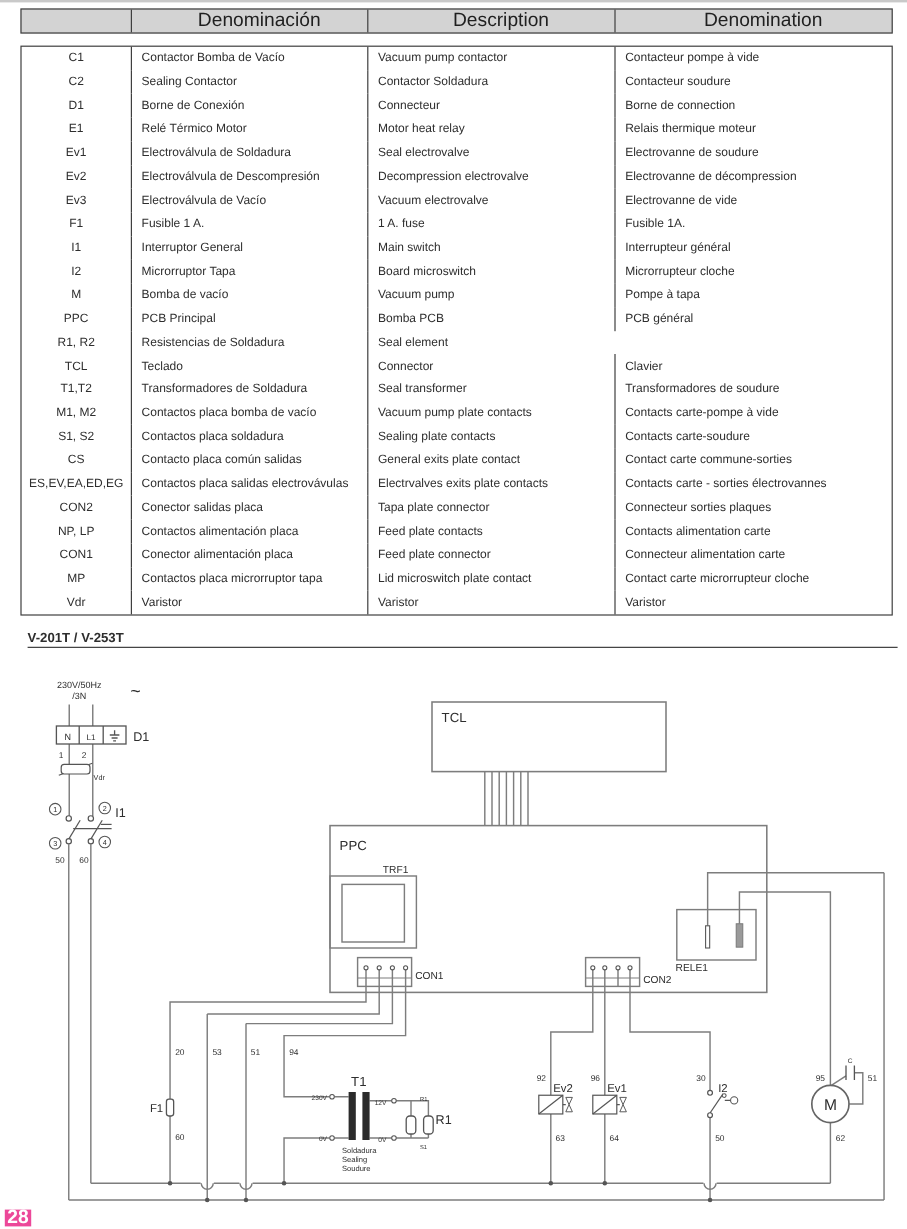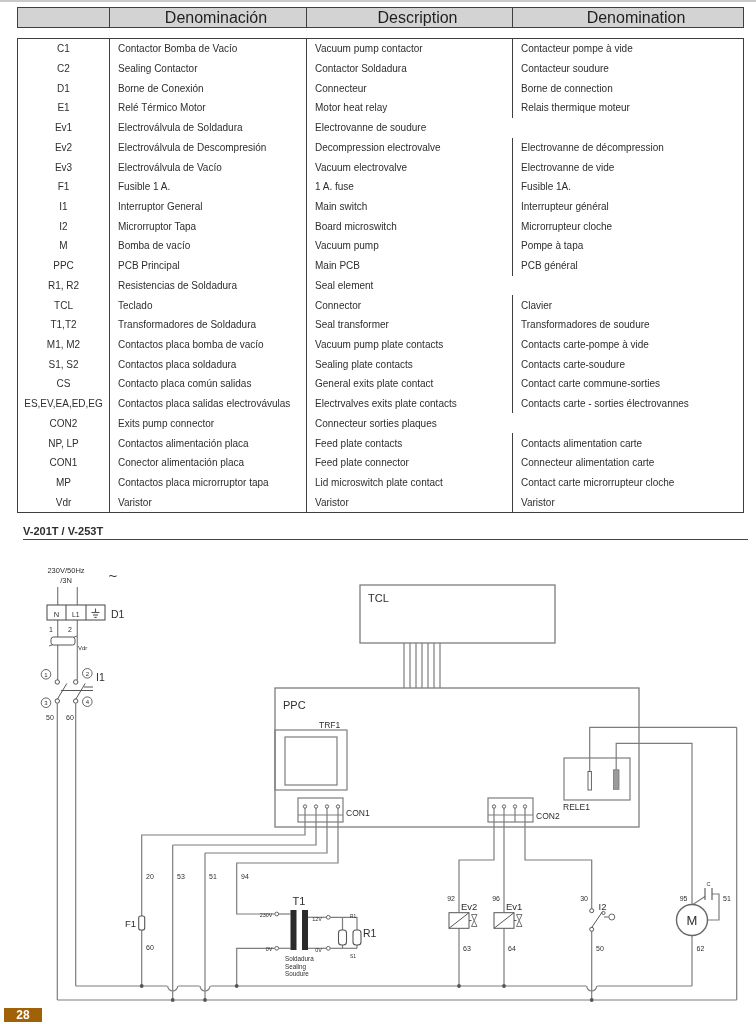--- a/index.html
+++ b/index.html
@@ -13,22 +13,22 @@
   .hcell{border-left:1.5px solid #3f3f3f;display:flex;align-items:center;justify-content:center;
          font-size:16px;color:#1f1f1f;overflow:hidden;white-space:nowrap;padding-left:16px;}
   .hcell:first-child{border-left:none;}
   .tbl-body{top:38px;height:475px;display:grid;grid-template-rows:repeat(24,1fr);}
   .trow{display:grid;grid-template-columns:91px 197px 206px 1fr;}
   .tcell{border-left:1.2px solid #3f3f3f;display:flex;align-items:center;
          font-size:10px;color:#2e2e2e;padding-left:8px;white-space:nowrap;overflow:hidden;}
   .tcell.code{border-left:none;justify-content:center;padding-left:0;}
   .diagram{position:absolute;left:0;top:520px;}
   svg text{font-family:"Liberation Sans",sans-serif;fill:#2e2e2e;}
-  .page-badge{position:absolute;left:4px;top:1008px;width:38px;height:14px;background:#a16207;
-              color:#fff;font-size:12px;font-weight:bold;display:flex;align-items:center;justify-content:center;}
+  .page-badge{position:absolute;left:4px;top:1008px;width:22px;height:14px;background:#ec4899;
+              color:#fff;font-size:16px;font-weight:bold;display:flex;align-items:center;justify-content:center;}
 </style>
 </head>
 <body>
 
 <div class="topline"></div>
 
 <div class="tbl tbl-header">
   <div class="hcell"></div>
   <div class="hcell">Denominación</div>
   <div class="hcell">Description</div>
@@ -56,20 +56,21 @@
     </div>
     <div class="trow">
       <div class="tcell code">E1</div>
       <div class="tcell">Relé Térmico Motor</div>
       <div class="tcell">Motor heat relay</div>
       <div class="tcell">Relais thermique moteur</div>
     </div>
     <div class="trow">
       <div class="tcell code">Ev1</div>
       <div class="tcell">Electroválvula de Soldadura</div>
+      <div class="tcell">Seal electrovalve</div>
       <div class="tcell">Electrovanne de soudure</div>
     </div>
     <div class="trow">
       <div class="tcell code">Ev2</div>
       <div class="tcell">Electroválvula de Descompresión</div>
       <div class="tcell">Decompression electrovalve</div>
       <div class="tcell">Electrovanne de décompression</div>
     </div>
     <div class="trow">
       <div class="tcell code">Ev3</div>
@@ -97,21 +98,21 @@
     </div>
     <div class="trow">
       <div class="tcell code">M</div>
       <div class="tcell">Bomba de vacío</div>
       <div class="tcell">Vacuum pump</div>
       <div class="tcell">Pompe à tapa</div>
     </div>
     <div class="trow">
       <div class="tcell code">PPC</div>
       <div class="tcell">PCB Principal</div>
-      <div class="tcell">Main PCB</div>
+      <div class="tcell">Bomba PCB</div>
       <div class="tcell">PCB général</div>
     </div>
     <div class="trow">
       <div class="tcell code">R1, R2</div>
       <div class="tcell">Resistencias de Soldadura</div>
       <div class="tcell">Seal element</div>
     </div>
     <div class="trow">
       <div class="tcell code">TCL</div>
       <div class="tcell">Teclado</div>
@@ -143,21 +144,22 @@
       <div class="tcell">Contact carte commune-sorties</div>
     </div>
     <div class="trow">
       <div class="tcell code">ES,EV,EA,ED,EG</div>
       <div class="tcell">Contactos placa salidas electrovávulas</div>
       <div class="tcell">Electrvalves exits plate contacts</div>
       <div class="tcell">Contacts carte - sorties électrovannes</div>
     </div>
     <div class="trow">
       <div class="tcell code">CON2</div>
-      <div class="tcell">Exits pump connector</div>
+      <div class="tcell">Conector salidas placa</div>
+      <div class="tcell">Tapa plate connector</div>
       <div class="tcell">Connecteur sorties plaques</div>
     </div>
     <div class="trow">
       <div class="tcell code">NP, LP</div>
       <div class="tcell">Contactos alimentación placa</div>
       <div class="tcell">Feed plate contacts</div>
       <div class="tcell">Contacts alimentation carte</div>
     </div>
     <div class="trow">
       <div class="tcell code">CON1</div>

